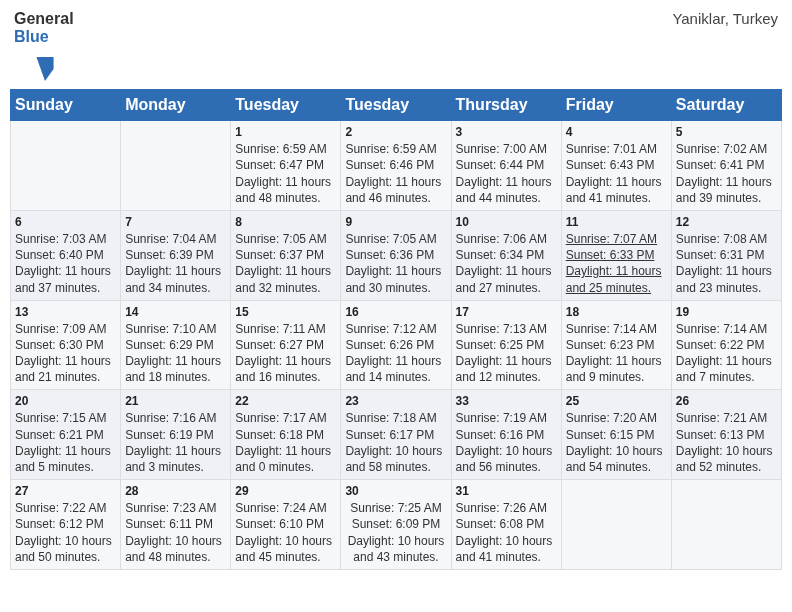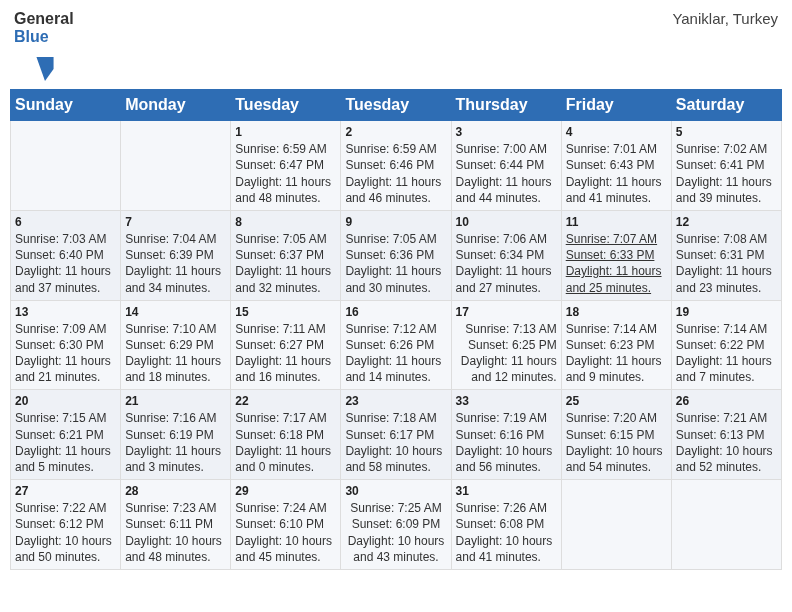--- a/index.html
+++ b/index.html
@@ -224,21 +224,21 @@
 Daylight: 11 hours and 16 minutes.</div>
         </td>
         <td>
           <span class="day-num">16</span>
           <div class="day-detail" style="white-space: pre-line;">Sunrise: 7:12 AM
 Sunset: 6:26 PM
 Daylight: 11 hours and 14 minutes.</div>
         </td>
         <td>
           <span class="day-num">17</span>
-          <div class="day-detail" style="white-space: pre-line; text-align: right;">Sunrise: 7:13 AM
+          <div class="day-detail" style="white-space: pre-line;">Sunrise: 7:13 AM
 Sunset: 6:25 PM
 Daylight: 11 hours and 12 minutes.</div>
         </td>
         <td>
           <span class="day-num">18</span>
           <div class="day-detail" style="white-space: pre-line;">Sunrise: 7:14 AM
 Sunset: 6:23 PM
 Daylight: 11 hours and 9 minutes.</div>
         </td>
         <td>

